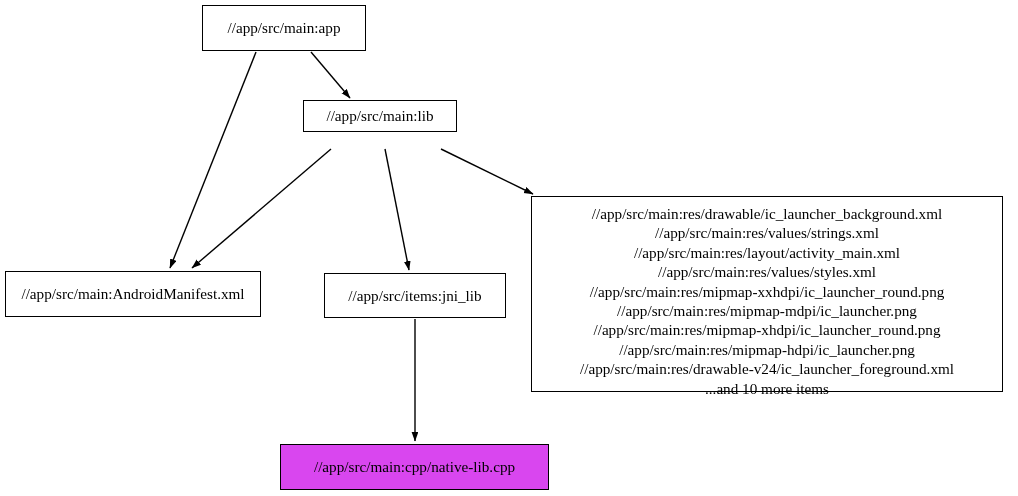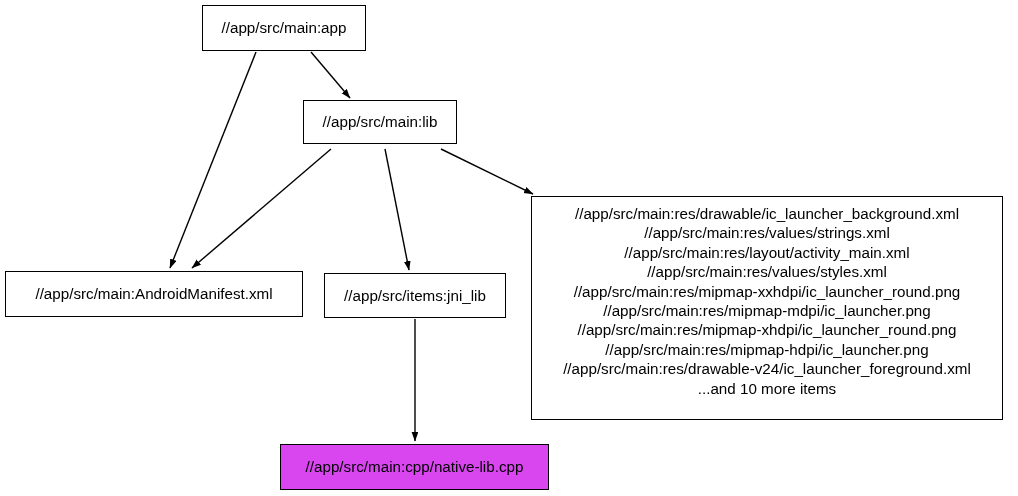--- a/index.html
+++ b/index.html
@@ -6,21 +6,21 @@
     margin: 0;
     padding: 0;
     background: #ffffff;
   }
   #canvas {
     position: relative;
     width: 1018px;
     height: 496px;
     background: #ffffff;
     overflow: hidden;
-    font-family: Liberation Sans, sans-serif;
+    font-family: Liberation Serif, serif;
   }
   #edges {
     position: absolute;
     left: 0;
     top: 0;
     width: 1018px;
     height: 496px;
     pointer-events: none;
   }
   .node {
@@ -60,24 +60,24 @@
         <line x1="256" y1="52" x2="170" y2="268" marker-end="url(#arrowhead)" stroke="#000000"></line>
         <line x1="331" y1="149" x2="192" y2="268" marker-end="url(#arrowhead)" stroke="#000000"></line>
         <line x1="385" y1="149" x2="409" y2="270" marker-end="url(#arrowhead)" stroke="#000000"></line>
         <line x1="441" y1="149" x2="533" y2="194" marker-end="url(#arrowhead)" stroke="#000000"></line>
         <line x1="415" y1="319" x2="415" y2="441" marker-end="url(#arrowhead)" stroke="#000000"></line>
       </g>
   </svg>
 
   <div id="node-layer">
       <div class="node" style="left: 202px; top: 5px; width: 164px; height: 46px; border-color: rgb(0, 0, 0); background: rgb(255, 255, 255); color: rgb(0, 0, 0);">//app/src/main:app</div>
-      <div class="node" style="left: 303px; top: 100px; width: 154px; height: 44px; border-color: rgb(0, 0, 0); background: rgb(255, 255, 255); color: rgb(0, 0, 0);">//app/src/main:lib</div>
-      <div class="node" style="left: 5px; top: 271px; width: 298px; height: 46px; border-color: rgb(0, 0, 0); background: rgb(255, 255, 255); color: rgb(0, 0, 0);">//app/src/main:AndroidManifest.xml</div>
+      <div class="node" style="left: 303px; top: 100px; width: 154px; height: 32px; border-color: rgb(0, 0, 0); background: rgb(255, 255, 255); color: rgb(0, 0, 0);">//app/src/main:lib</div>
+      <div class="node" style="left: 5px; top: 271px; width: 256px; height: 46px; border-color: rgb(0, 0, 0); background: rgb(255, 255, 255); color: rgb(0, 0, 0);">//app/src/main:AndroidManifest.xml</div>
       <div class="node" style="left: 324px; top: 273px; width: 182px; height: 45px; border-color: rgb(0, 0, 0); background: rgb(255, 255, 255); color: rgb(0, 0, 0);">//app/src/items:jni_lib</div>
-      <div class="node multiline" style="left: 531px; top: 196px; width: 472px; height: 224px; border-color: rgb(0, 0, 0); background: rgb(255, 255, 255); color: rgb(0, 0, 0);">//app/src/main:res/drawable/ic_launcher_background.xml
+      <div class="node multiline" style="left: 531px; top: 196px; width: 472px; height: 196px; border-color: rgb(0, 0, 0); background: rgb(255, 255, 255); color: rgb(0, 0, 0);">//app/src/main:res/drawable/ic_launcher_background.xml
 //app/src/main:res/values/strings.xml
 //app/src/main:res/layout/activity_main.xml
 //app/src/main:res/values/styles.xml
 //app/src/main:res/mipmap-xxhdpi/ic_launcher_round.png
 //app/src/main:res/mipmap-mdpi/ic_launcher.png
 //app/src/main:res/mipmap-xhdpi/ic_launcher_round.png
 //app/src/main:res/mipmap-hdpi/ic_launcher.png
 //app/src/main:res/drawable-v24/ic_launcher_foreground.xml
 ...and 10 more items</div>
       <div class="node" style="left: 280px; top: 444px; width: 269px; height: 46px; border-color: rgb(0, 0, 0); background: #d946ef; color: rgb(0, 0, 0);">//app/src/main:cpp/native-lib.cpp</div>

